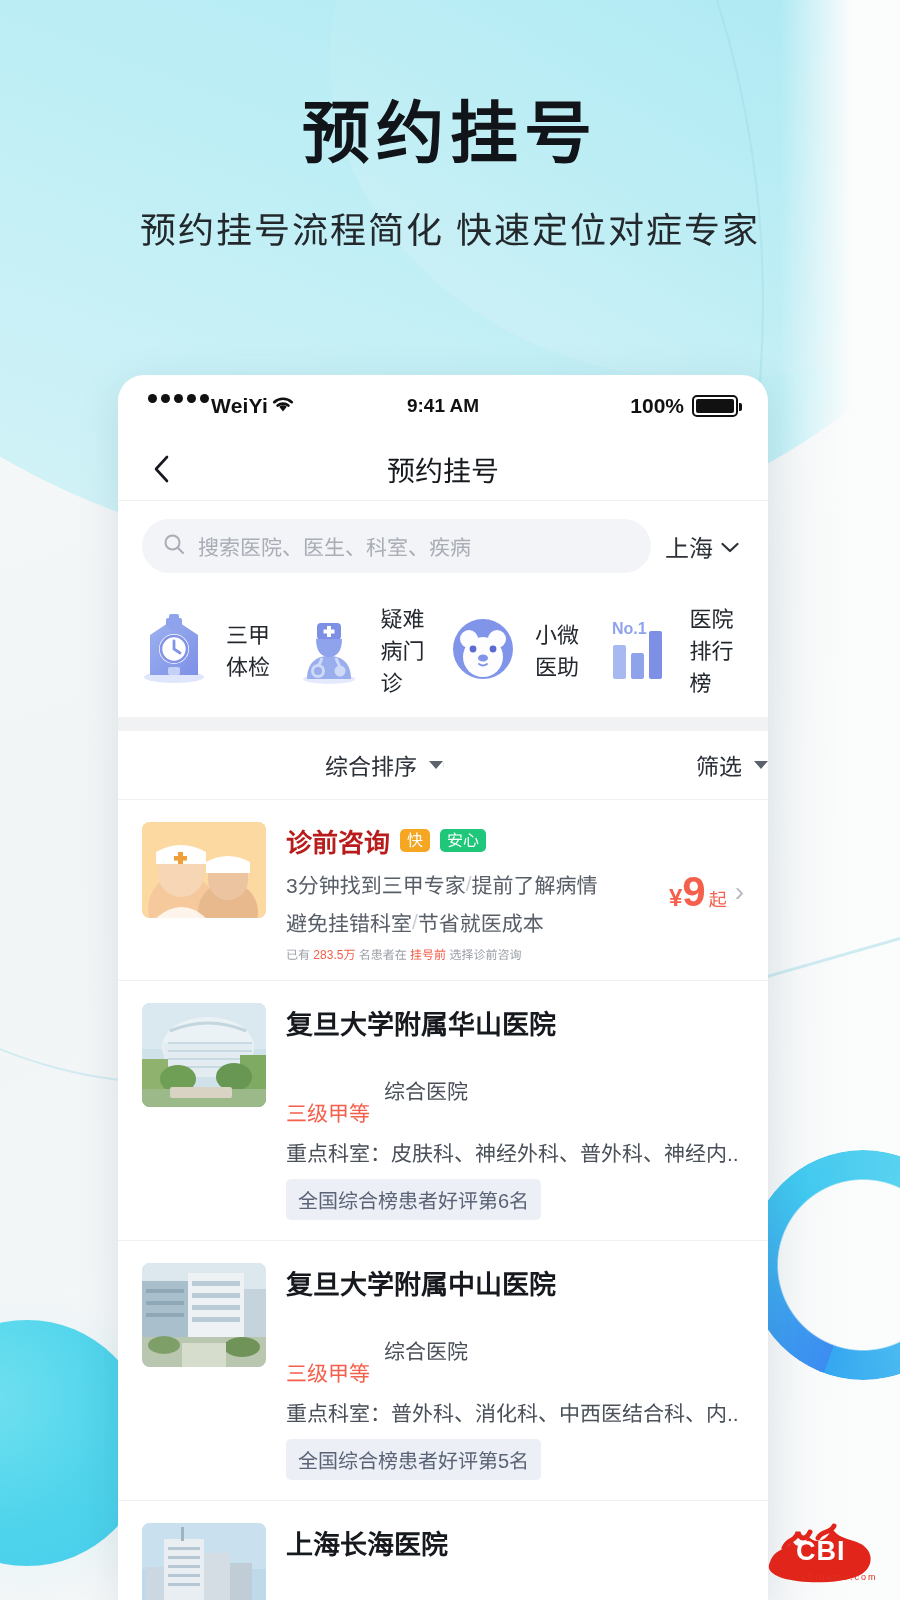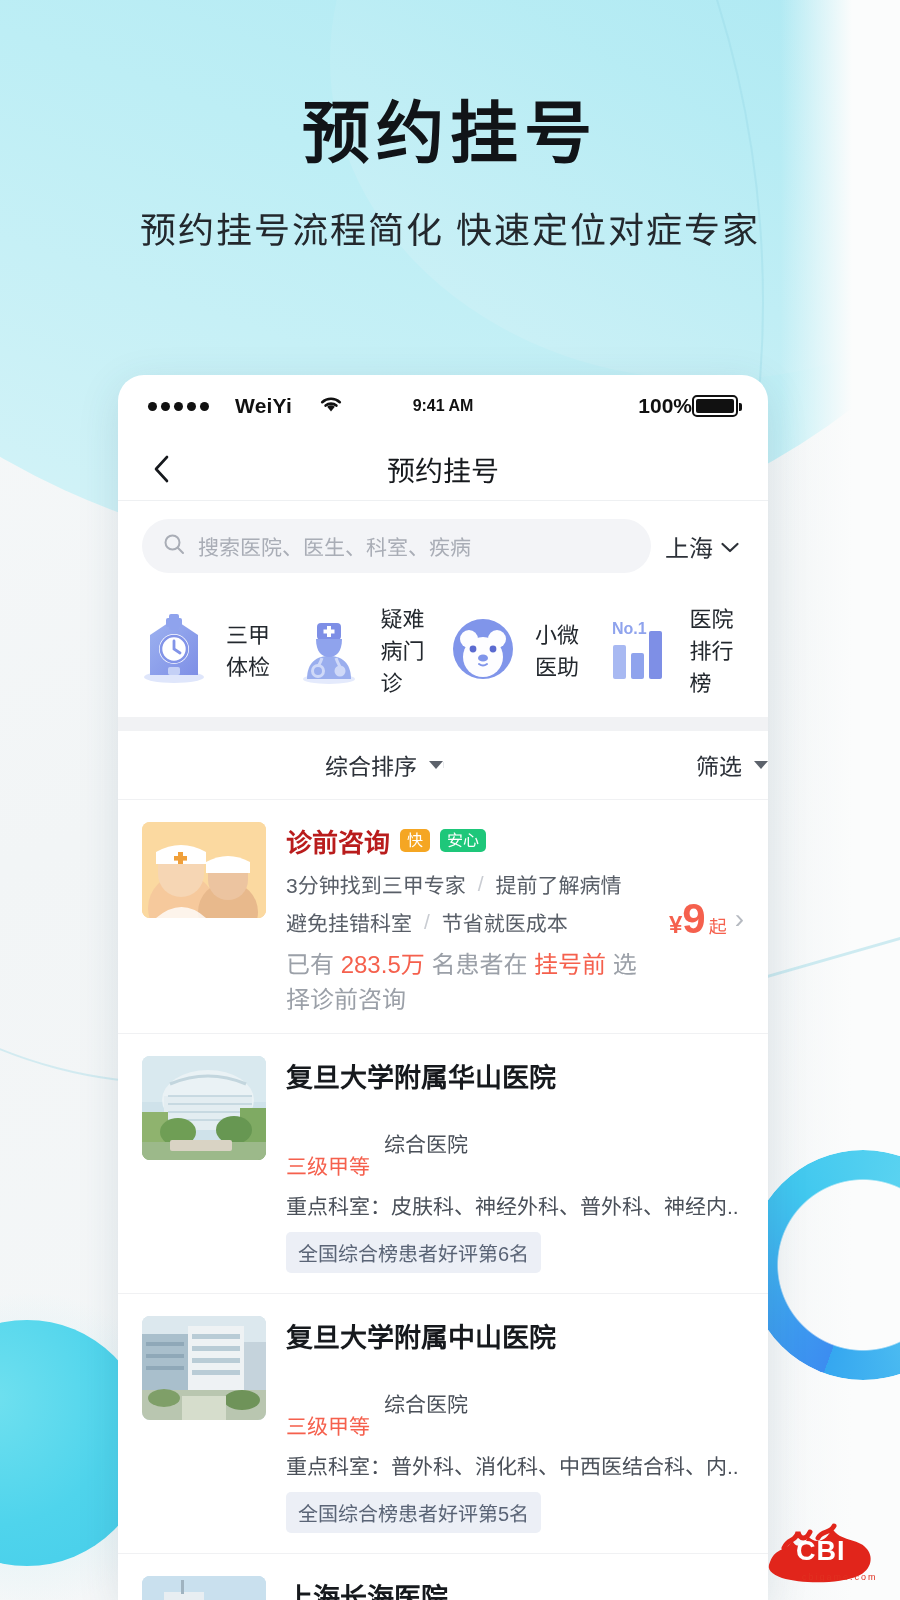--- a/index.html
+++ b/index.html
@@ -141,29 +141,29 @@
   .statusbar {
     height: 62px;
     display: flex;
     align-items: center;
     padding: 0 30px;
     font-size: 21px;
     color: #111;
     font-weight: bold;
     box-sizing: border-box;
   }
-  .sb-left { display: flex; align-items: center; gap: 26px; flex: 1; }
+  .sb-left { display: flex; gap: 2px; flex: 1; }
   .sb-dots { display: flex; gap: 4px; }
   .sb-dots i {
     width: 9px; height: 9px; border-radius: 50%;
     background: #111; display: block;
   }
   .sb-carrier { font-size: 21px; font-weight: bold; letter-spacing: .2px; }
-  .sb-time { font-size: 16px; font-weight: bold; flex: 0 0 auto; }
-  .sb-right { flex: 1; display: flex; align-items: center; justify-content: flex-end; }
+  .sb-time { font-size: 19px; font-weight: bold; flex: 0 0 auto; }
+  .sb-right { flex: 1; display: flex; align-items: center; justify-content: flex-end; gap: 8px; }
   .sb-batt {
     width: 46px; height: 22px;
     border: 2px solid #111;
     border-radius: 5px;
     position: relative;
     box-sizing: border-box;
     padding: 2px;
   }
   .sb-batt::after {
     content: "";
@@ -304,24 +304,24 @@
     border-radius: 5px;
     padding: 3px 7px;
     line-height: 1.1;
     font-weight: 500;
   }
   .badge.fast { background: #f5a623; }
   .badge.safe { background: #1ec77a; }
   .promo-line {
     font-size: 21px; color: #585e67;
     margin-bottom: 8px;
-    display: flex; align-items: center; gap: 12px;
+    display: flex; align-items: center; gap: 0;
   }
   .promo-sep { color: #c9ccd2; }
-  .promo-stat { font-size: 24px; color: #9ba0a8; margin-top: 6px; }
+  .promo-stat { font-size: 12px; color: #9ba0a8; margin-top: 6px; }
   .promo-stat .hot { color: #f5604d; }
   .promo-price-wrap {
     flex: 0 0 auto;
     display: flex; align-items: center; gap: 8px;
     align-self: center;
     padding-left: 4px;
   }
   .price {
     color: #f5604d;
     display: flex; align-items: baseline;

